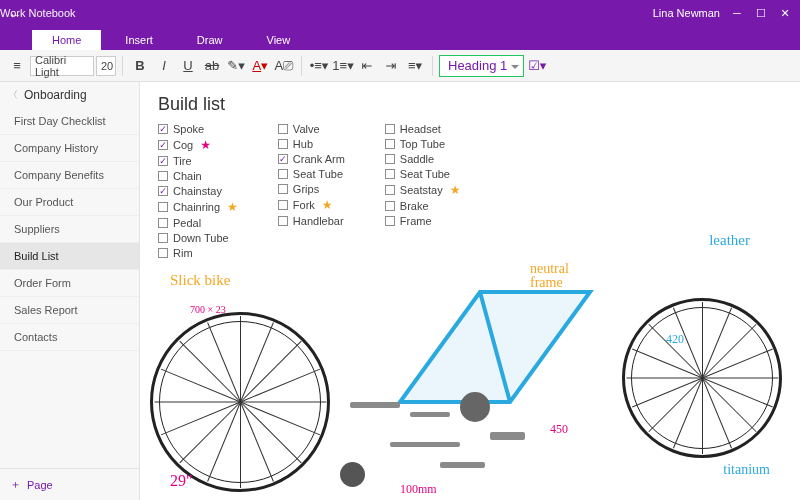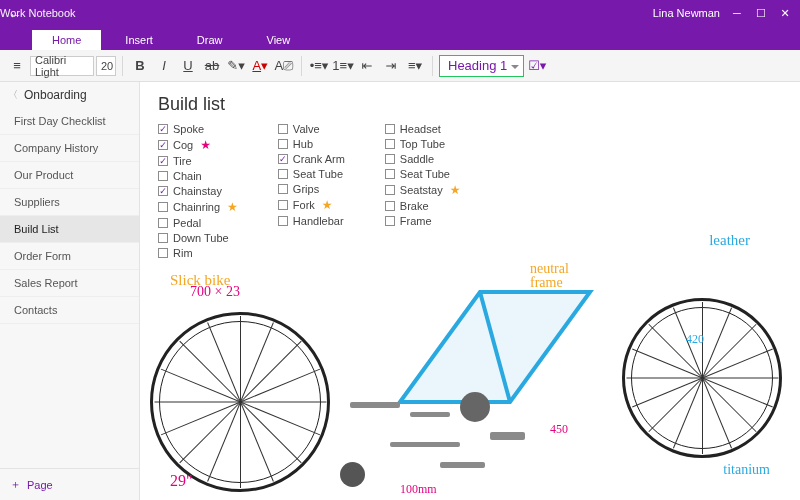--- a/index.html
+++ b/index.html
@@ -104,20 +104,21 @@
   </div>
 
   <div class="body">
     <div class="sidebar">
       <div class="sb-header">
         <span class="chev">〈</span>
         <span>Onboarding</span>
       </div>
       <div class="sb-item">First Day Checklist</div>
       <div class="sb-item">Company History</div>
+      <div class="sb-item">Company Benefits</div>
       <div class="sb-item">Our Product</div>
       <div class="sb-item">Suppliers</div>
       <div class="sb-item selected">Build List</div>
       <div class="sb-item">Order Form</div>
       <div class="sb-item">Sales Report</div>
       <div class="sb-item">Contacts</div>
       <div class="sb-footer">
         <span>＋</span>
         <span>Page</span>
       </div>
@@ -277,25 +278,25 @@
           <div class="part" style="left:10px;top:20px;width:50px;height:6px"></div>
           <div class="part" style="left:70px;top:30px;width:40px;height:5px"></div>
           <div class="part" style="left:120px;top:10px;width:30px;height:30px;border-radius:50%;background:#666"></div>
           <div class="part" style="left:50px;top:60px;width:70px;height:5px"></div>
           <div class="part" style="left:150px;top:50px;width:35px;height:8px"></div>
           <div class="part" style="left:0px;top:80px;width:25px;height:25px;border-radius:50%;background:#555"></div>
           <div class="part" style="left:100px;top:80px;width:45px;height:6px"></div>
         </div>
 
         <div class="hand h-orange" style="left:30px; top:20px">Slick bike</div>
-        <div class="hand h-pink" style="left:50px; top:32px; font-size:14px">700 × 23</div>
+        <div class="hand h-pink" style="left:50px; top:52px; font-size:10px">700 × 23</div>
         <div class="hand h-pink" style="left:30px; top:220px; font-size:16px">29"</div>
         <div class="hand h-orange" style="left:390px; top:10px; white-space:pre; font-size:14px; line-height:1">neutral
 frame</div>
         <div class="hand h-blue" style="right:50px; top:-20px">leather</div>
         <div class="hand h-pink" style="left:260px; top:230px; font-size:12px">100mm</div>
         <div class="hand h-blue" style="right:30px; top:210px; font-size:14px">titanium</div>
         <div class="hand h-pink" style="left:410px; top:170px; font-size:12px">450</div>
-        <div class="hand h-blue" style="right:96px; top:80px; font-size:12px">420</div>
+        <div class="hand h-blue" style="right:116px; top:80px; font-size:12px">420</div>
       </div>
     </div>
   </div>
 </div>
 
 </body></html>

